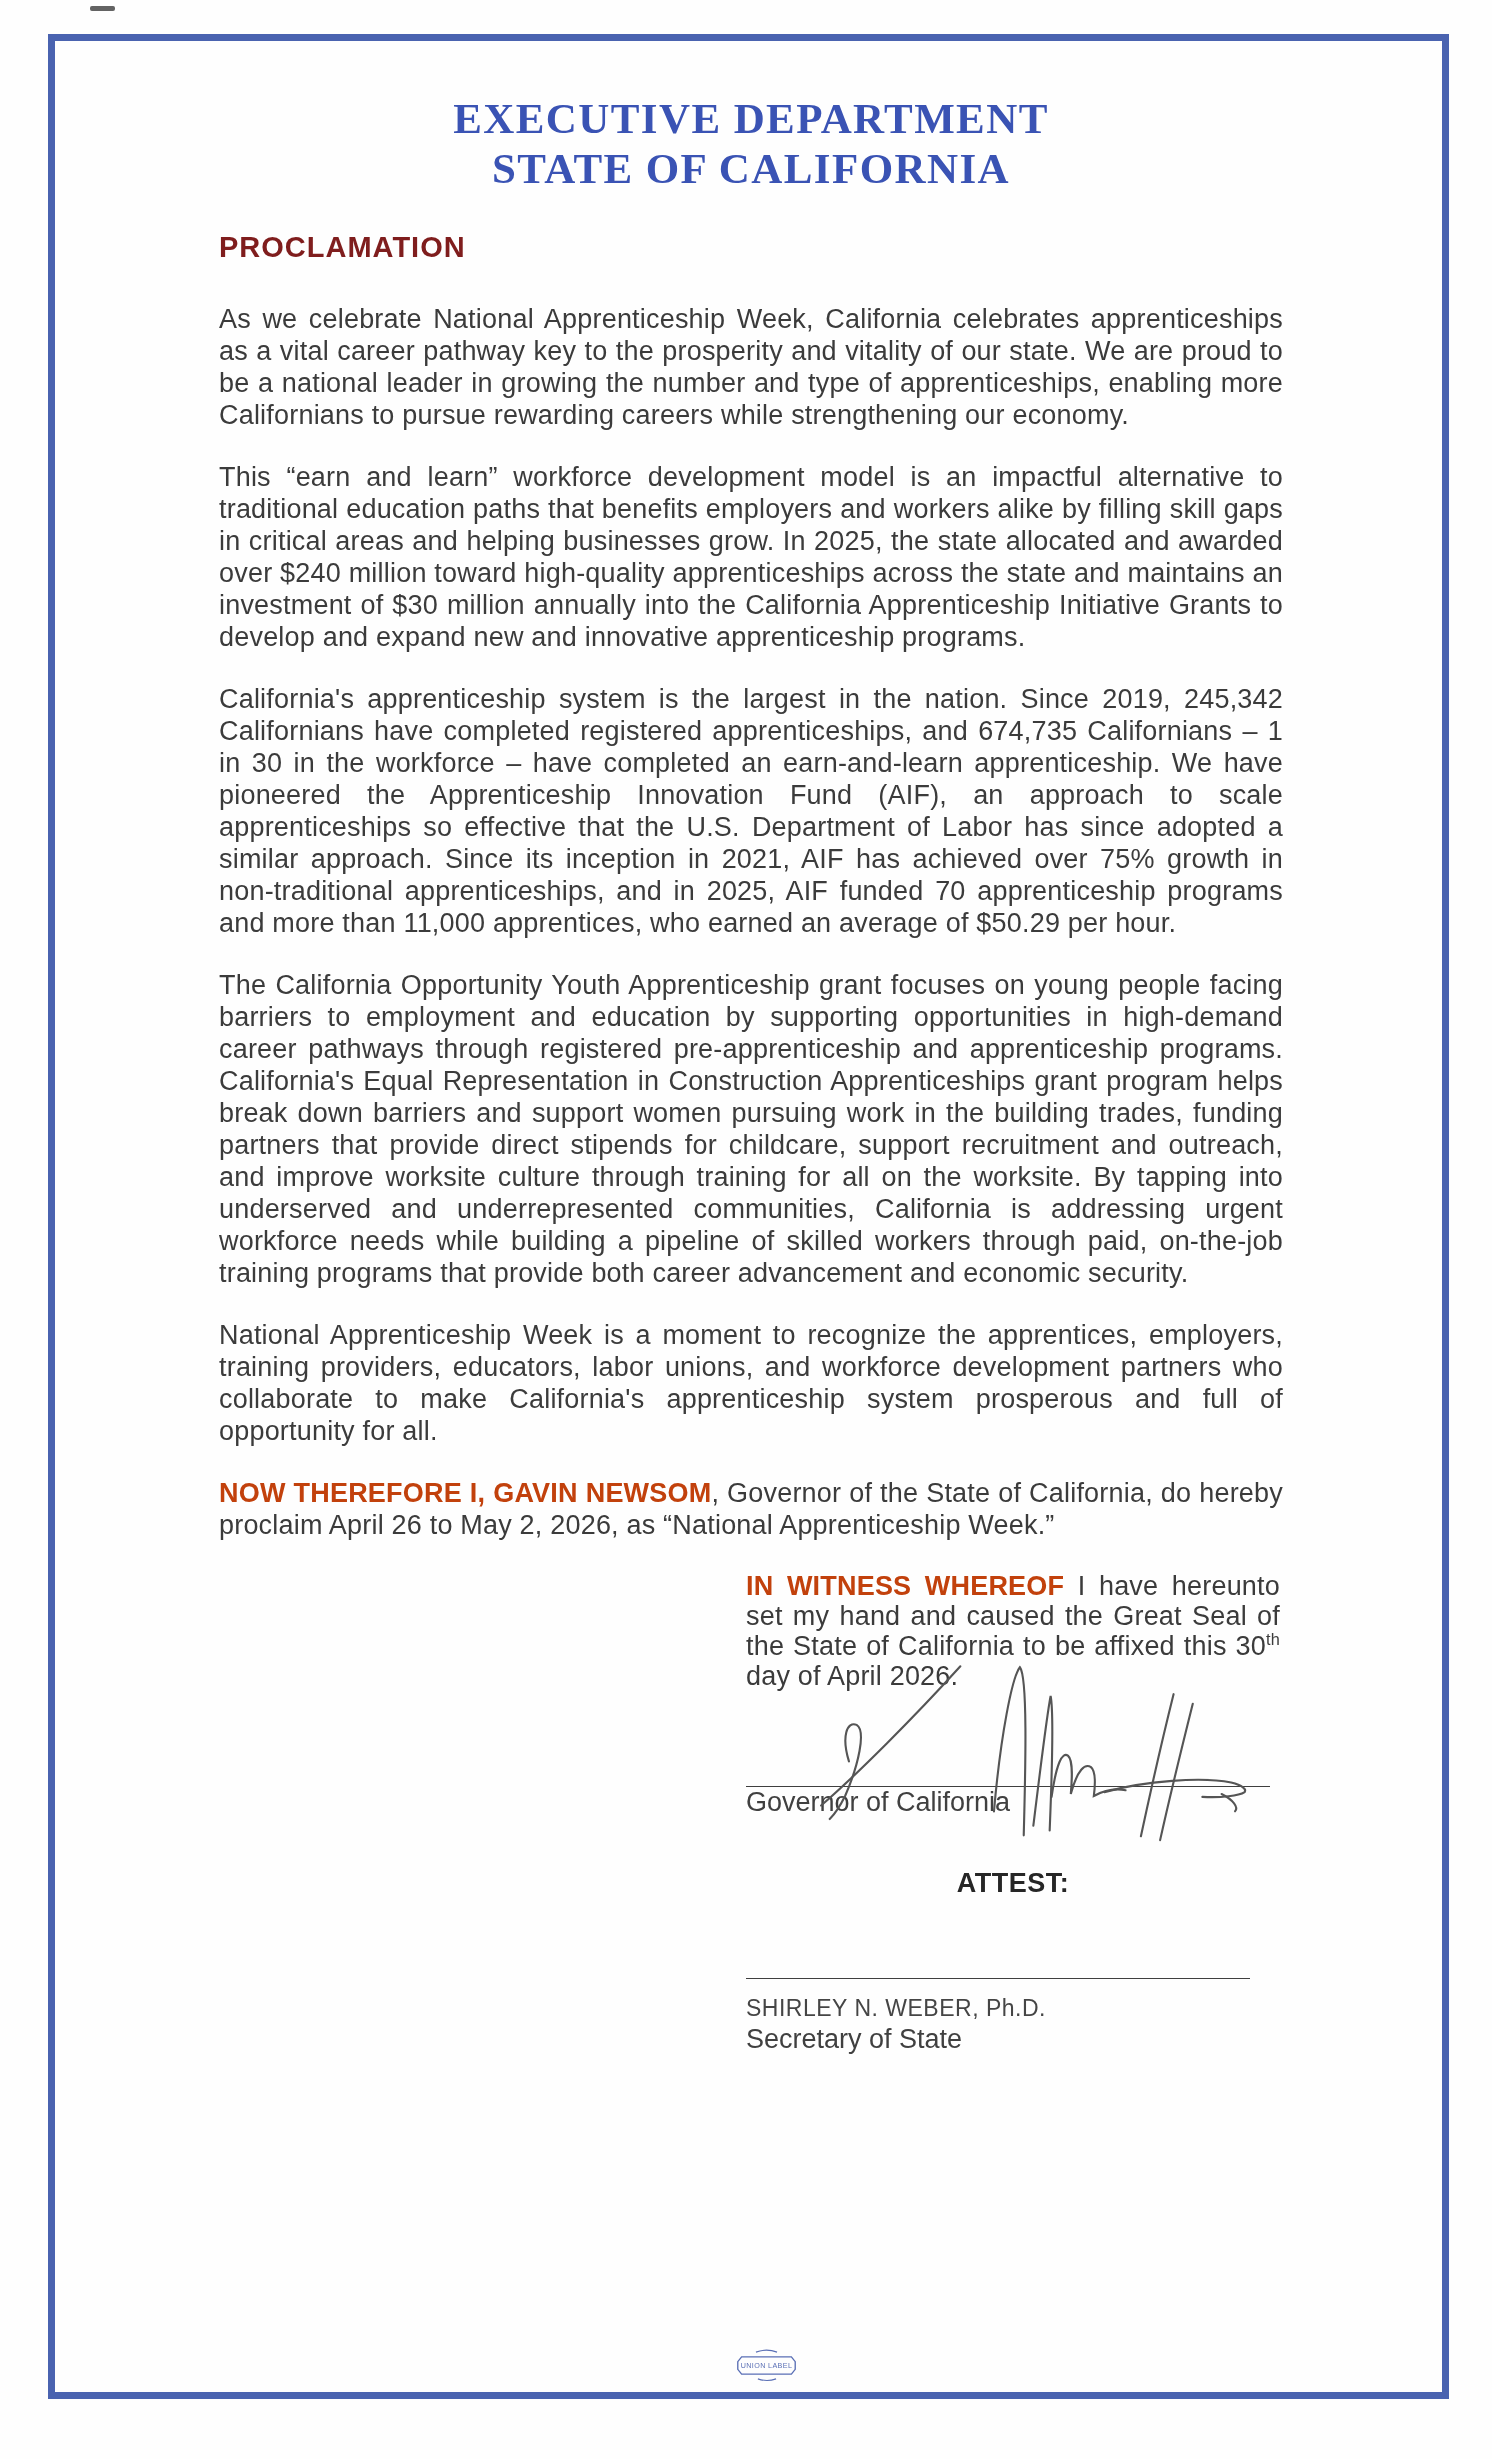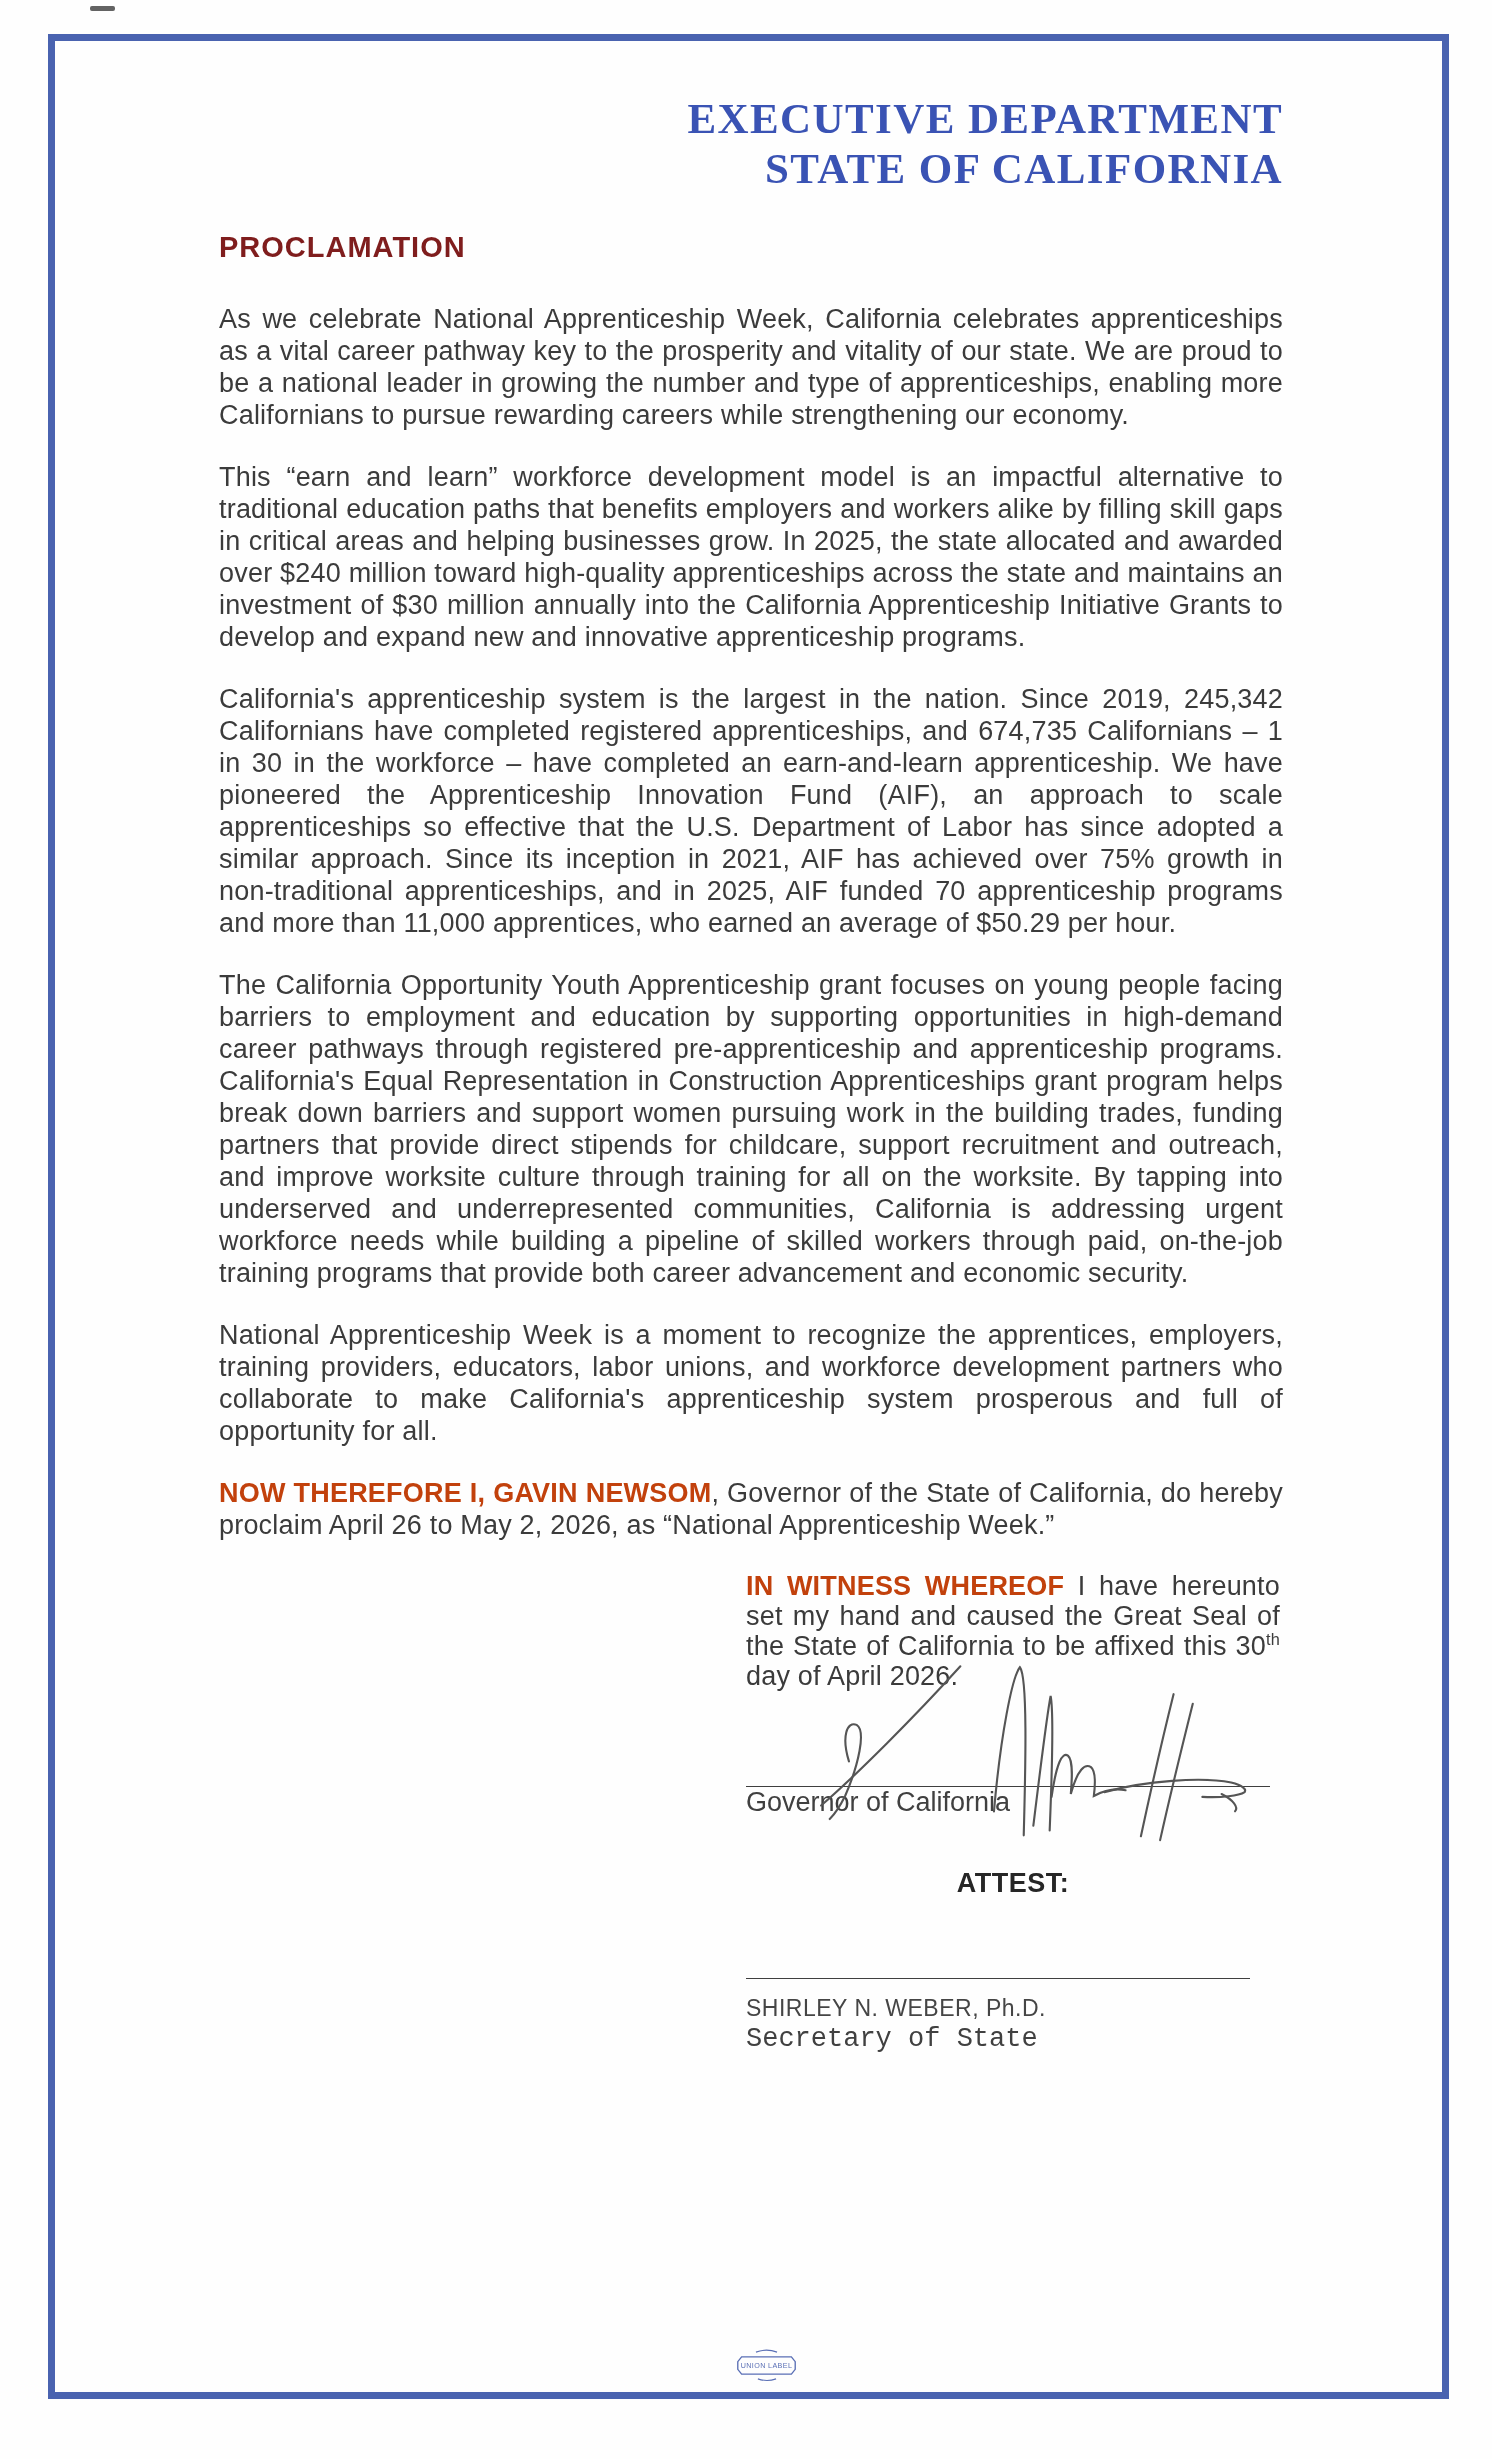--- a/index.html
+++ b/index.html
@@ -27,21 +27,21 @@
     width:1401px;height:2365px;
     border:7.7px solid var(--border-blue);
   }
   .content{
     position:absolute;left:219px;top:0;width:1064px;
   }
   .hdr-line{
     font-family:"Liberation Serif", serif;
     font-size:43px;line-height:50px;
     color:var(--header-blue);
-    text-align:right;
+    text-align:center;
     letter-spacing:1.4px;
     font-weight:600;
   }
   .hdr-line.first{margin-top:94px;}
   .doc-title{
     margin-top:37px;
     font-size:29px;line-height:33px;
     font-weight:bold;color:#7f1d1d;
     letter-spacing:1px;
   }
@@ -72,21 +72,21 @@
   .sig-scrawl{
     position:absolute;left:53px;top:-43px;
     width:461px;height:221px;
     pointer-events:none;
   }
   .sig-name{margin-top:4.8px;font-size:27px;line-height:31px;letter-spacing:0.5px;color:#4a4a4a;}
   .sig-title{font-size:27px;line-height:31px;color:#404040;}
   .attest{margin-top:50px;font-size:27px;font-weight:bold;letter-spacing:0.5px;color:#262626;text-align:center;}
   .sec-rule{margin-top:79px;width:504px;border-top:1.9px solid #3f3f3f;}
   .sec-name{margin-top:14px;font-size:23px;line-height:31px;letter-spacing:0.5px;color:#454545;}
-  .sec-title{font-size:27px;line-height:31px;color:#404040;font-family:Liberation Mono, monospace;}
+  .sec-title{font-size:27px;line-height:31px;color:#404040;}
   .union-label{
     position:absolute;left:733px;top:2348px;
     width:67px;height:35px;
   }
 </style>
 </head>
 <body>
 
 <div class="page">
 

